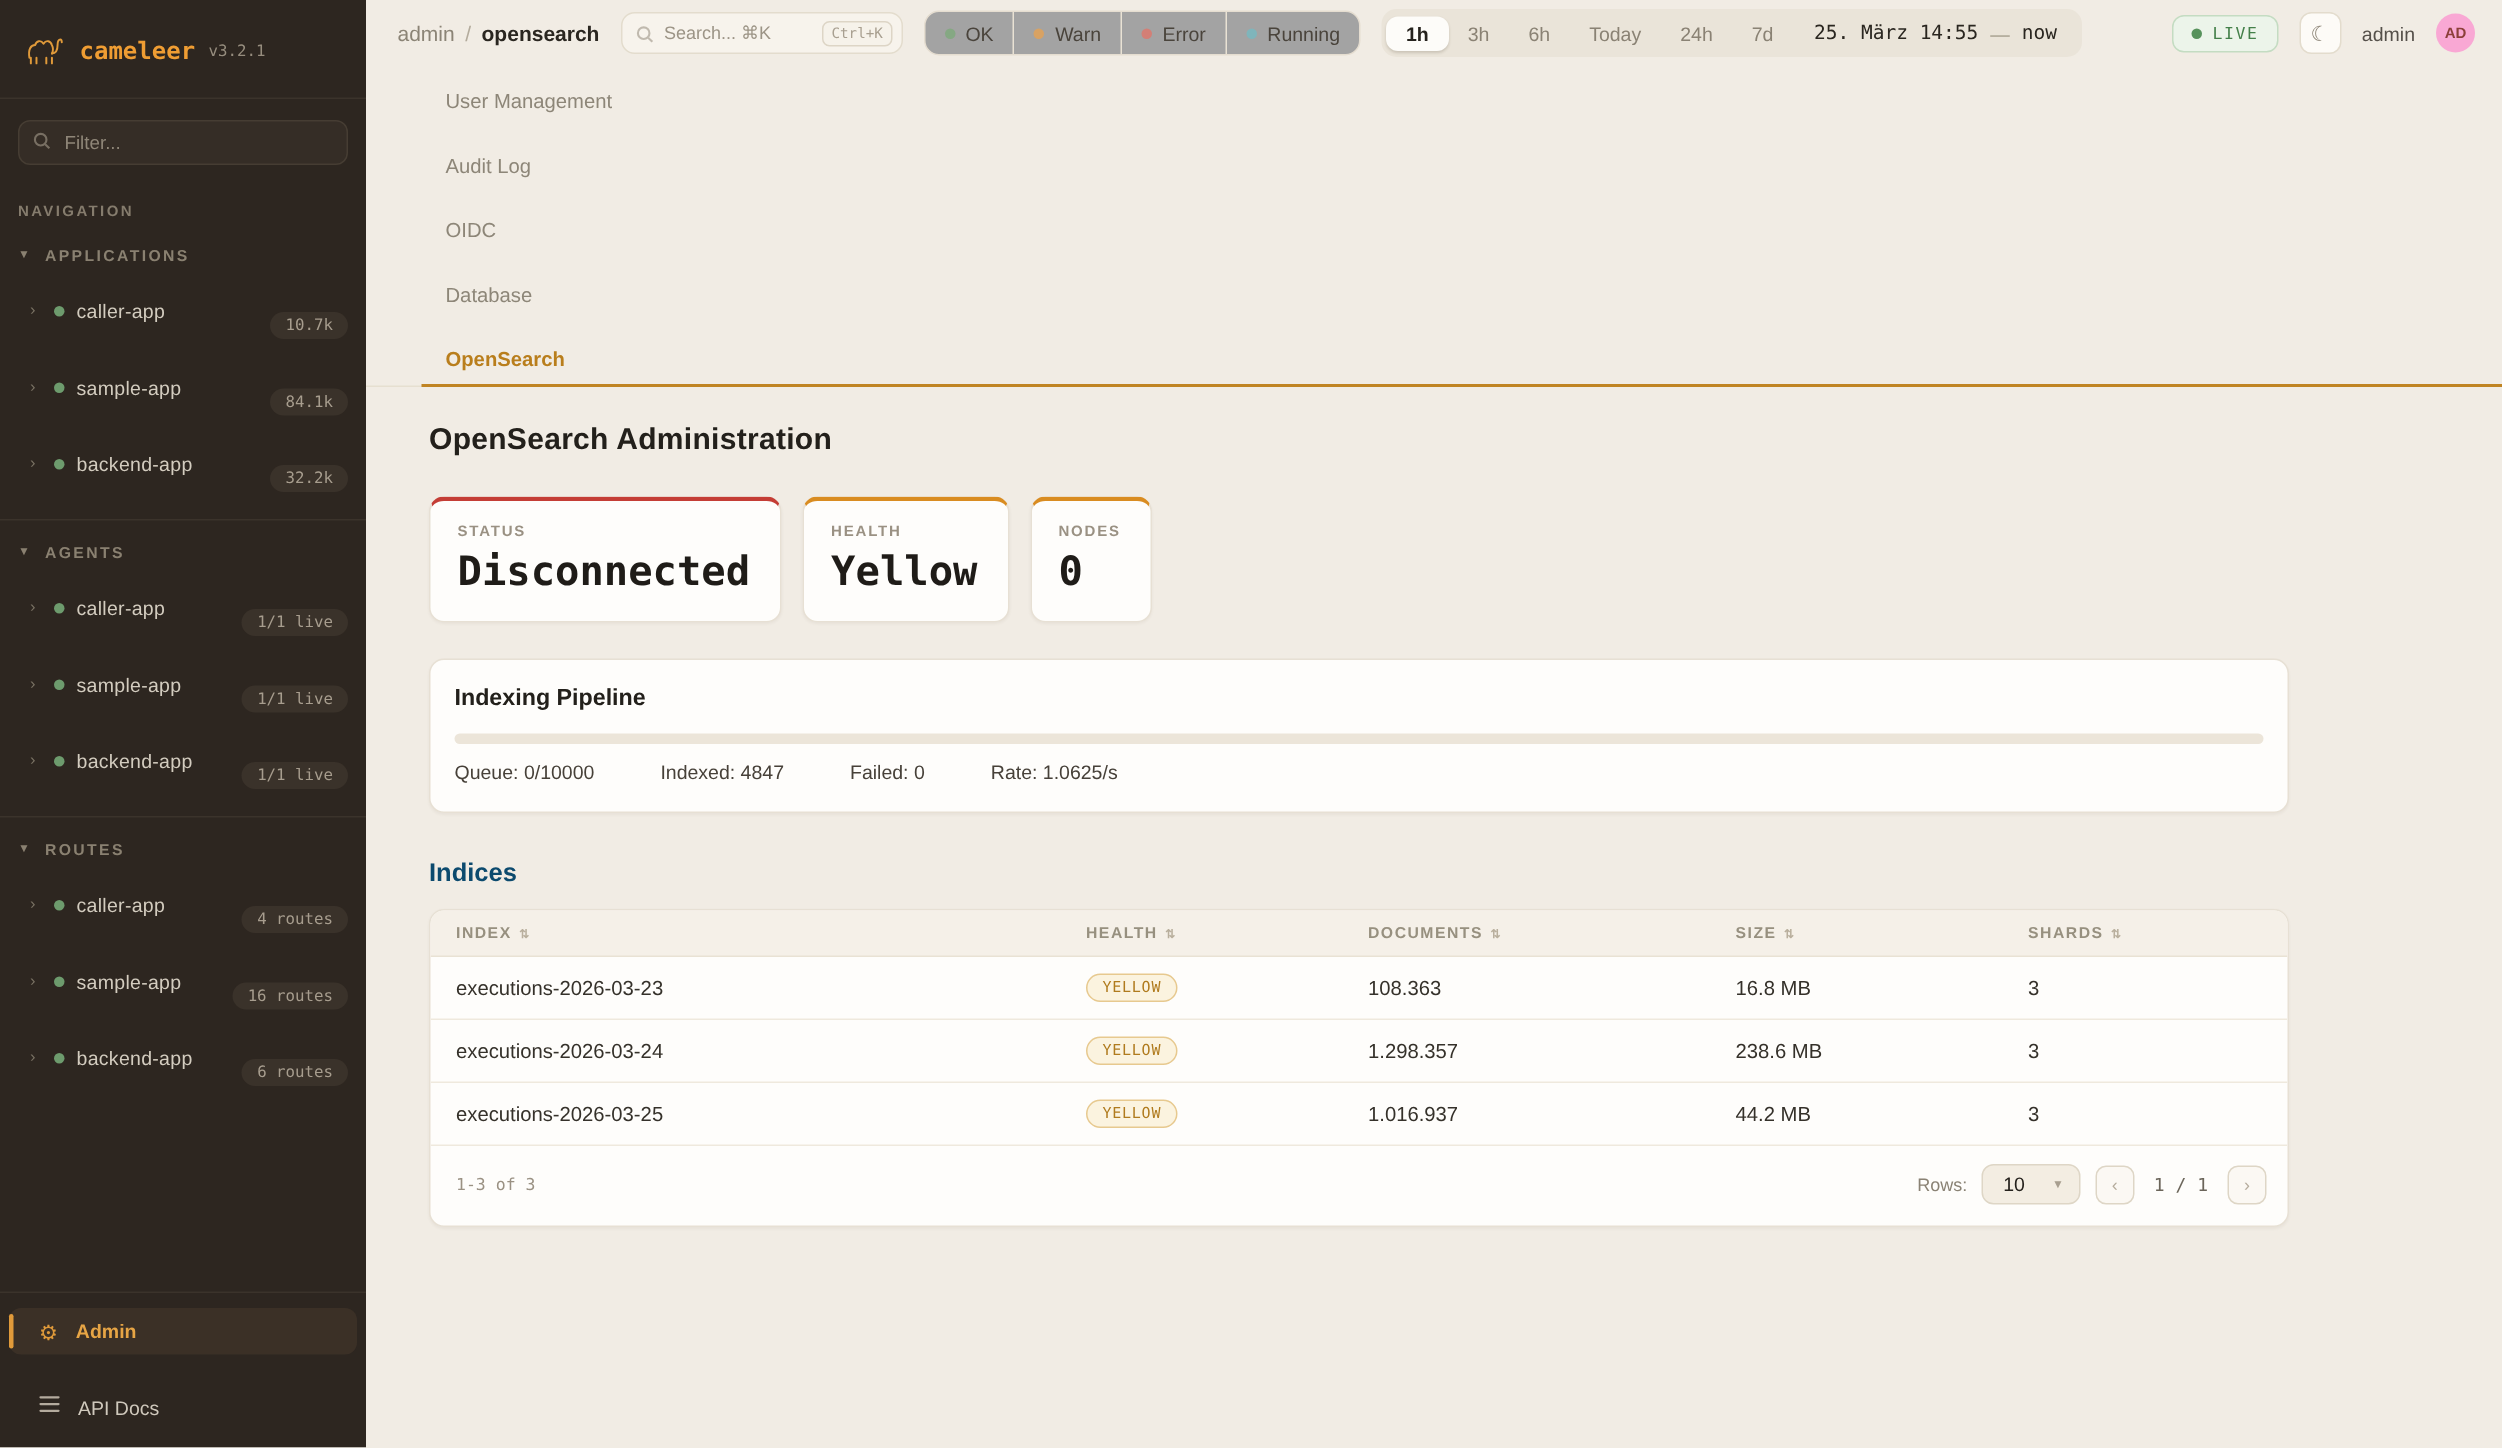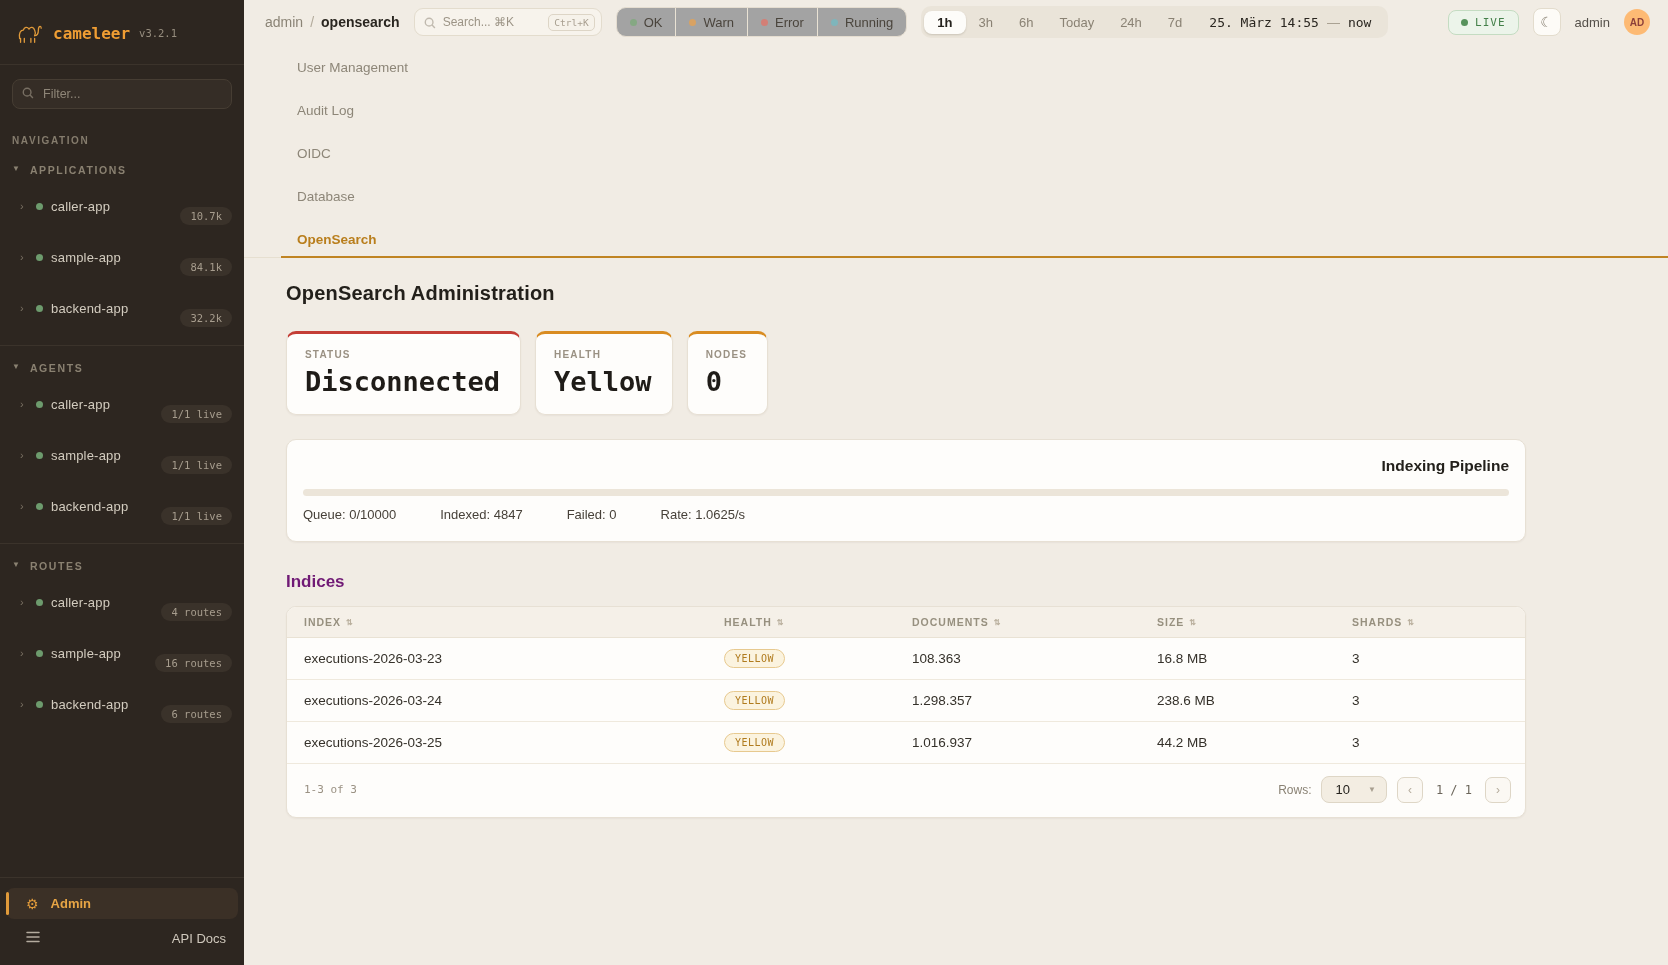--- a/index.html
+++ b/index.html
@@ -49,21 +49,21 @@
   .sidebar-bottom { margin-top:auto; border-top:1px solid #3b332b; padding:10px 6px 14px 6px; }
   .admin-item {
     position:relative; display:flex; align-items:center; gap:12px;
     background:#3b3026; border-radius:8px; padding:8px 12px 8px 20px; cursor:pointer;
   }
   .admin-item .accent-bar {
     position:absolute; left:0; top:4px; bottom:4px; width:3px; border-radius:3px; background:#e09a3a;
   }
   .admin-item .gear { color:#e09a3a; font-size:14px; line-height:1; }
   .admin-item .lbl { color:#e7a545; font-size:13px; font-weight:bold; }
-  .apidocs-item { display:flex; align-items:center; gap:28px; padding:10px 12px 4px 20px; cursor:pointer;justify-content:space-between; }
+  .apidocs-item { display:flex; align-items:center; gap:12px; padding:26px 12px 4px 20px; cursor:pointer; }
   .apidocs-item .lbl { color:#cfc8bc; font-size:13px; }
 
   
   .main { flex:1; display:flex; flex-direction:column; background:#f1ece4; }
 
   
   .topbar { height:44px; display:flex; align-items:center; gap:14px; padding:0 18px 0 21px; }
   .crumb { display:flex; align-items:center; gap:7px; font-size:14px; white-space:nowrap; }
   .crumb-parent { color:#8b8476; cursor:pointer; }
   .crumb-sep { color:#b3ab9c; }
@@ -109,21 +109,21 @@
     border-radius:8px; padding:5px 12px; cursor:pointer;
   }
   .live-badge .lbl { font-family:"DejaVu Sans Mono", monospace; font-size:11px; letter-spacing:1px; color:#44804a; }
   .live-dot { width:7px; height:7px; border-radius:50%; background:#57925c; }
   .theme-btn {
     width:28px; height:28px; background:#fdfbf7; border:1px solid #e3dccd; border-radius:8px;
     display:flex; align-items:center; justify-content:center; cursor:pointer; color:#8a8274; font-size:14px;
   }
   .user-name { font-size:13px; color:#55504a; }
   .avatar {
-    width:26px; height:26px; border-radius:50%; background:#fdba74; color:#8c3f3a;
+    width:26px; height:26px; border-radius:50%; background:#f9a8d4; color:#8c3f3a;
     display:flex; align-items:center; justify-content:center; font-size:10px; font-weight:bold; cursor:pointer;
   }
 
   
   .tabs { display:flex; gap:8px; padding:0 0 0 37px; border-bottom:1px solid #e6dfd0; margin-top:6px;flex-direction:column; }
   .tab {
     padding:10px 16px 9px 16px; font-size:13.5px; color:#8d8678; cursor:pointer;
     border-bottom:2px solid transparent; margin-bottom:-1px; white-space:nowrap;
   }
   .tab.active { color:#b97e1c; font-weight:bold; border-bottom-color:#c08423; }
@@ -138,28 +138,28 @@
     border-radius:10px; padding:15px 20px 17px 18px; box-shadow:0 1px 2px rgba(90,75,50,.06);
   }
   .stat-card.red { border-top-color:#c43d35; }
   .stat-label { font-size:10px; font-weight:bold; letter-spacing:1.2px; color:#9a9183; }
   .stat-value { font-family:"DejaVu Sans Mono", monospace; font-weight:bold; font-size:27px; color:#1f1c18; margin-top:6px; }
 
   .panel {
     background:#fefdfb; border:1px solid #e7e0d4; border-radius:10px;
     box-shadow:0 1px 2px rgba(90,75,50,.06); width:1240px;
   }
-  .pipeline-panel { margin-top:24px; padding:17px 16px 19px 16px;text-align:right; }
+  .pipeline-panel { margin-top:24px; padding:17px 16px 19px 16px; }
   .pipeline-title { font-size:15.5px; font-weight:bold; color:#23201b; }
   .progress-track { height:7px; background:#ece5d9; border-radius:99px; margin-top:14px; overflow:hidden; }
   .progress-fill { height:100%; background:#d98c21; border-radius:99px; }
   .pipeline-stats { display:flex; gap:44px; margin-top:11px; font-size:13px; color:#474139; }
   .pipeline-stats .stat { white-space:nowrap; }
 
-  .indices-title { font-size:17px; font-weight:bold; color:#701a75; margin:30px 0 14px 0; }
+  .indices-title { font-size:17px; font-weight:bold; color:#0c4a6e; margin:30px 0 14px 0; }
   .table-panel { overflow:hidden; }
   .t-grid { display:grid; grid-template-columns:420px 188px 245px 195px 1fr; align-items:center; }
   .t-head { background:#f5f0e8; border-bottom:1px solid #e9e2d4; }
   .t-head .th {
     display:flex; align-items:center; gap:5px; padding:9px 0 9px 17px;
     font-size:10.5px; font-weight:bold; letter-spacing:1px; color:#97907f; cursor:pointer;
   }
   .sort-ic { font-size:8px; color:#b9af9d; }
   .t-row { border-bottom:1px solid #efe9dd; cursor:default; }
   .t-row .td { padding:11px 0 11px 17px; font-size:13.5px; color:#35312a; }

